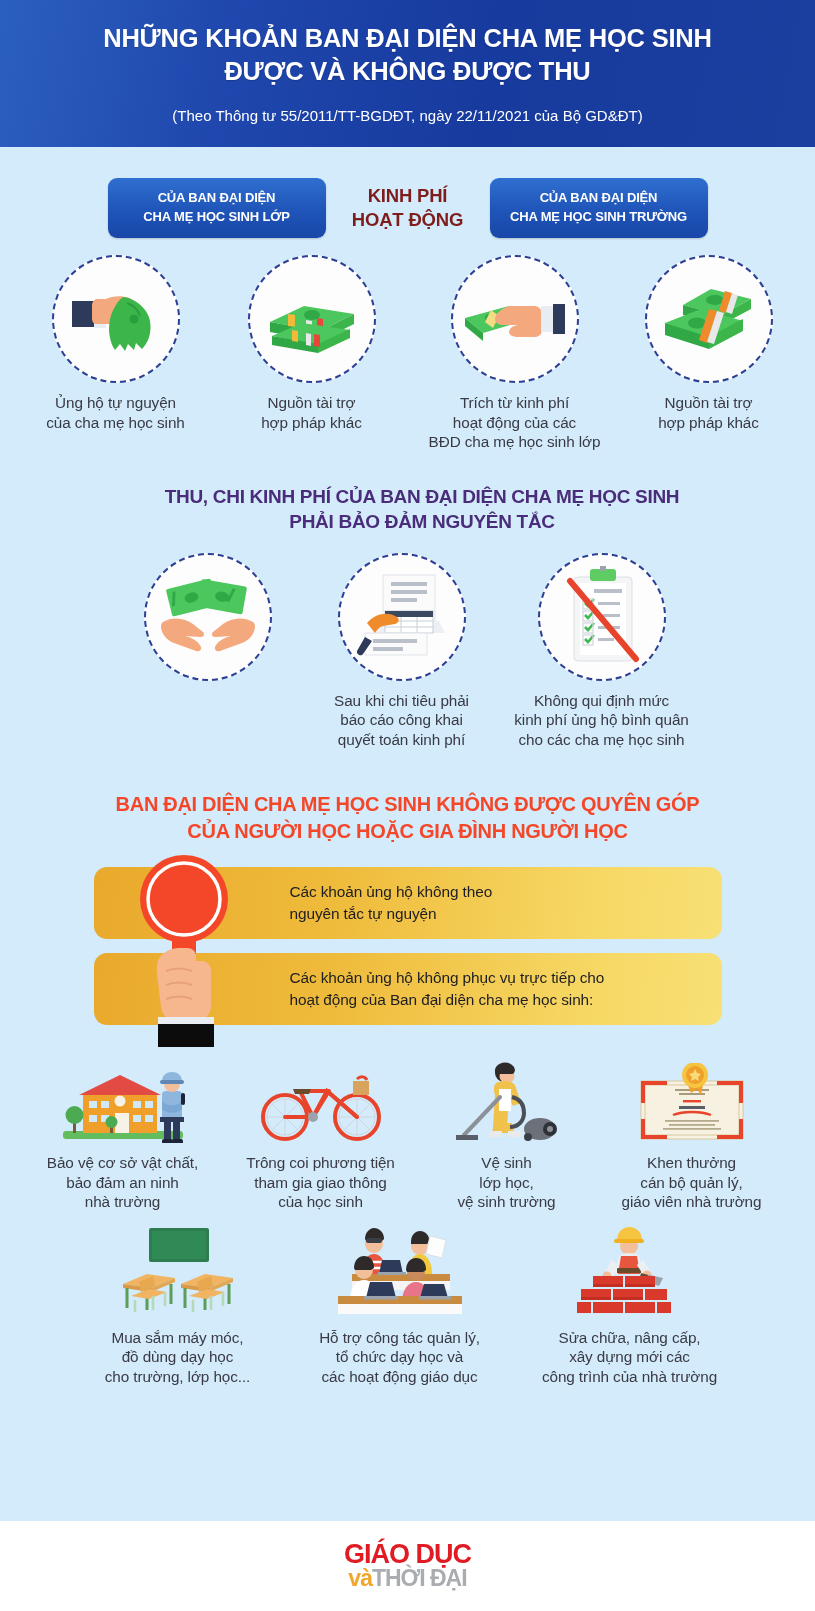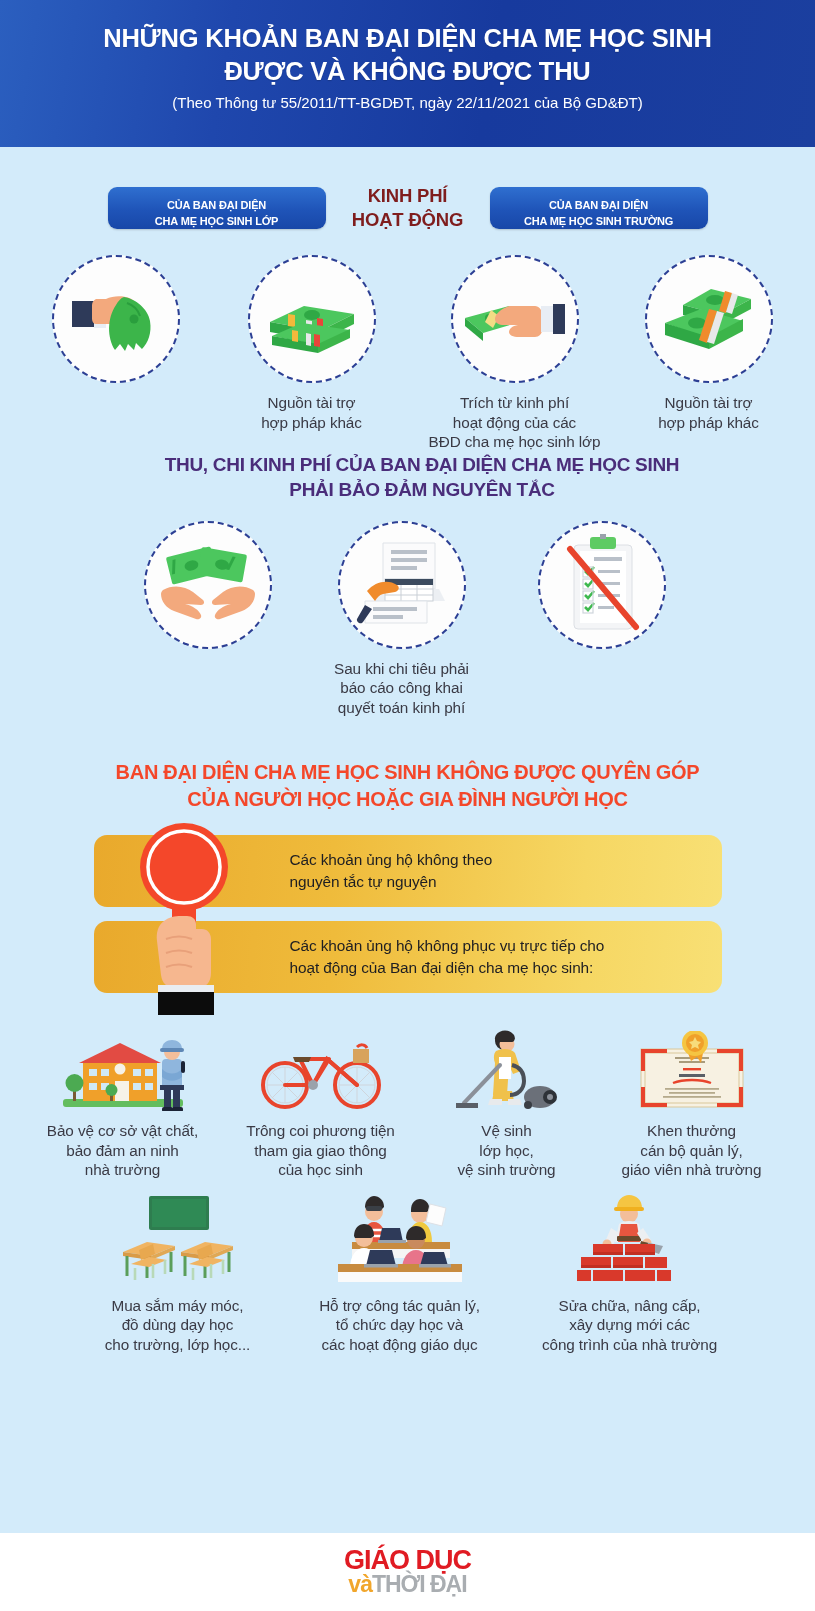--- a/index.html
+++ b/index.html
@@ -24,35 +24,35 @@
     color: #ffffff;
     font-size: 25.5px;
     font-weight: bold;
     letter-spacing: -0.2px;
     line-height: 1.28;
     text-shadow: 0 1px 1px rgba(0,0,0,.18);
   }
   .header .sub {
     color: #ffffff;
     font-size: 15px;
-    margin-top: 7px;
+    margin-top: 20px;
     font-weight: normal;
   }
 
   
   .badgerow {
     position: relative; height: 82px;
     display: flex; align-items: center; justify-content: center;
     gap: 18px; margin-top: 20px;
   }
   .badge {
     background: linear-gradient(180deg,#2f6fd0 0%,#1f54b8 55%,#1847a8 100%);
     color: #fff; border-radius: 9px;
-    padding: 11px 17px 0;
-    font-size: 11px; font-weight: bold;
+    padding: 11px 17px 12px;
+    font-size: 13px; font-weight: bold;
     line-height: 1.42; text-align: center;
     letter-spacing: -0.15px;
     box-shadow: 0 1px 2px rgba(0,0,0,.18);
     min-width: 218px;
   }
   .kinhphi {
     color: #7f1d1d; font-size: 18.5px; font-weight: bold;
     text-align: center; line-height: 1.3; letter-spacing: -0.2px;
     width: 128px;
   }
@@ -92,21 +92,21 @@
     margin: 0 auto;
     width: 628px;
   }
   .banner .btxt {
     margin-left: 196px;
     color: #1e1e22; font-size: 15.4px; line-height: 1.42;
     letter-spacing: -0.1px;
   }
 
   
-  .footer { position:absolute; left:0; bottom:0; width:815px; height:78px;
+  .footer { position:absolute; left:0; bottom:0; width:815px; height:90px;
             background:#ffffff; display:flex; align-items:center; justify-content:center; }
   .logo { text-align:center; line-height: .95; }
   .logo .l1 { font-size: 27px; font-weight: bold; color:#e01b23; letter-spacing:-1px; }
   .logo .l2 { font-size: 23px; font-weight: bold; color:#a9adb1; letter-spacing:-1px; }
   .logo .l2 .va { color:#f1a62c; }
 
   svg { display:block; }
 </style>
 </head>
 <body>
@@ -141,20 +141,24 @@
     <div class="cell" style="width:196px;">
       <div class="circle">
         <svg width="96" height="80" viewBox="0 0 96 80">
           <path d="M4 22 h22 v26 H4z" fill="#2e3a59"></path>
           <path d="M26 21 h12 v28 H26z" fill="#e8edf4"></path>
           <path d="M38 20 c10-5 26-3 30 4 c3 5 -2 9 -8 9 l-14 0 c6 1 9 3 9 6 c0 4-5 6-11 6 l-16 0 c-2 0-4-2-4-5 V26 c0-3 2-5 4-6z" fill="#f3a97d"></path>
           <path d="M56 18 c12 2 24 12 26 24 c2 12 -2 22 -8 28 l-6-6 l-2 7 l-6-6 l-3 7 l-5-7 l-5 6 c-8-12 -8-32 1-45 c2-4 5-7 8-8z" fill="#3cb54a"></path>
           <circle cx="66" cy="40" r="4.5" fill="#2a9e3d"></circle>
           <path d="M59 24 c6 2 11 7 13 13" stroke="#2a9e3d" stroke-width="2" fill="none"></path>
         </svg>
+      </div>
+      <div class="cap">
+        <div>Ủng hộ tự nguyện</div>
+        <div>của cha mẹ học sinh</div>
       </div>
     </div>
 
     <div class="cell" style="width:196px;">
       <div class="circle">
         <svg width="100" height="74" viewBox="0 0 100 74">
           <g>
             <path d="M8 40 l34-16 l50 8 l-34 17z" fill="#4cc75e"></path>
             <path d="M8 40 v10 l50 9 v-10z" fill="#2fa845"></path>
             <path d="M58 49 v10 l34-17 v-10z" fill="#3cb54a"></path>
@@ -215,21 +219,21 @@
           <path d="M58 30 l7 2 l-10 31 l-7-2z" fill="#e8e8ea"></path>
         </svg>
       </div>
       <div class="cap">
         <div>Nguồn tài trợ</div>
         <div>hợp pháp khác</div>
       </div>
     </div>
   </div>
 
-  <div class="h-purple" style="padding-left:29px;">
+  <div class="h-purple" style="margin-top:32px;padding-left:29px;">
     <div>THU, CHI KINH PHÍ CỦA BAN ĐẠI DIỆN CHA MẸ HỌC SINH</div>
     <div>PHẢI BẢO ĐẢM NGUYÊN TẮC</div>
   </div>
 
   <div class="iconrow" style="margin-top:18px;">
 
     <div class="cell" style="width:188px;">
       <div class="circle">
         <svg width="102" height="86" viewBox="0 0 102 86">
           <g transform="rotate(-14 50 32)">
@@ -295,20 +299,25 @@
           </g>
           <g fill="#b9c0c9">
             <rect x="38" y="37" width="22" height="3"></rect>
             <rect x="38" y="49" width="22" height="3"></rect>
             <rect x="38" y="61" width="22" height="3"></rect>
             <rect x="38" y="73" width="16" height="3"></rect>
           </g>
           <path d="M10 16 L76 94" stroke="#e8442c" stroke-width="6" stroke-linecap="round"></path>
         </svg>
       </div>
+      <div class="cap">
+        <div>Không qui định mức</div>
+        <div>kinh phí ủng hộ bình quân</div>
+        <div>cho các cha mẹ học sinh</div>
+      </div>
     </div>
   </div>
 
   <div class="h-red" style="margin-top:42px;">
     <div>BAN ĐẠI DIỆN CHA MẸ HỌC SINH KHÔNG ĐƯỢC QUYÊN GÓP</div>
     <div>CỦA NGƯỜI HỌC HOẶC GIA ĐÌNH NGƯỜI HỌC</div>
   </div>
 
   <div style="position:relative; margin-top:22px; height:176px;">
 

